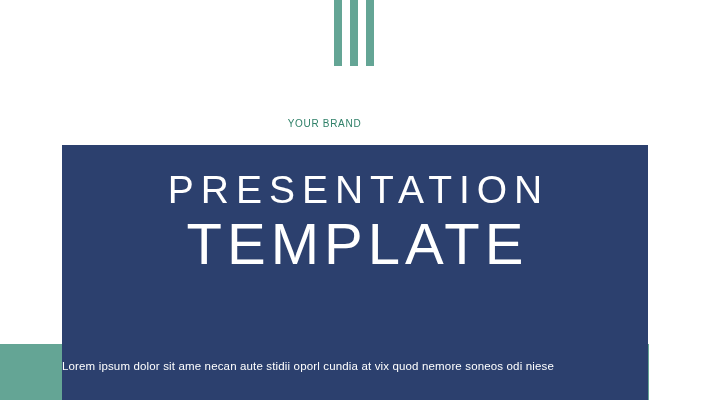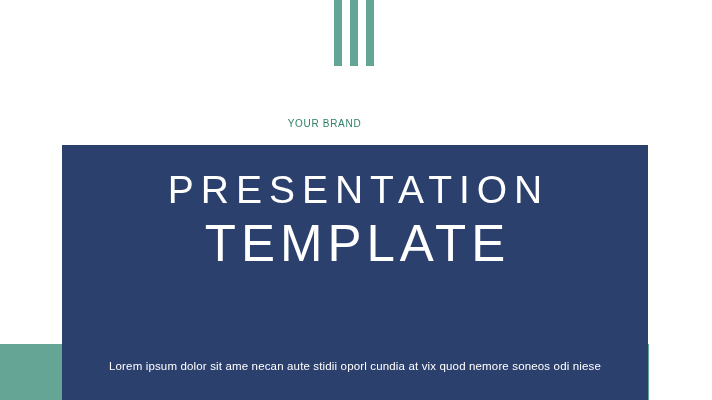--- a/index.html
+++ b/index.html
@@ -79,34 +79,34 @@
     color: #ffffff;
     font-size: 39px;
     font-weight: 400;
     letter-spacing: 7px;
     line-height: 46px;
     white-space: nowrap;
     text-indent: 7px;
   }
   .title-line-2 {
     color: #ffffff;
-    font-size: 51px;
+    font-size: 58px;
     font-weight: 400;
     letter-spacing: 5px;
     line-height: 62px;
     white-space: nowrap;
     text-indent: 5px;
   }
 
   .subtitle {
     position: absolute;
     left: 0;
     right: 0;
     top: 213px;
-    text-align: center;
+    text-align: left;
     color: #ffffff;
     font-size: 11.5px;
     font-weight: 400;
     letter-spacing: 0.15px;
     line-height: 16px;
     white-space: nowrap;
   }
 </style>
 </head>
 <body>

